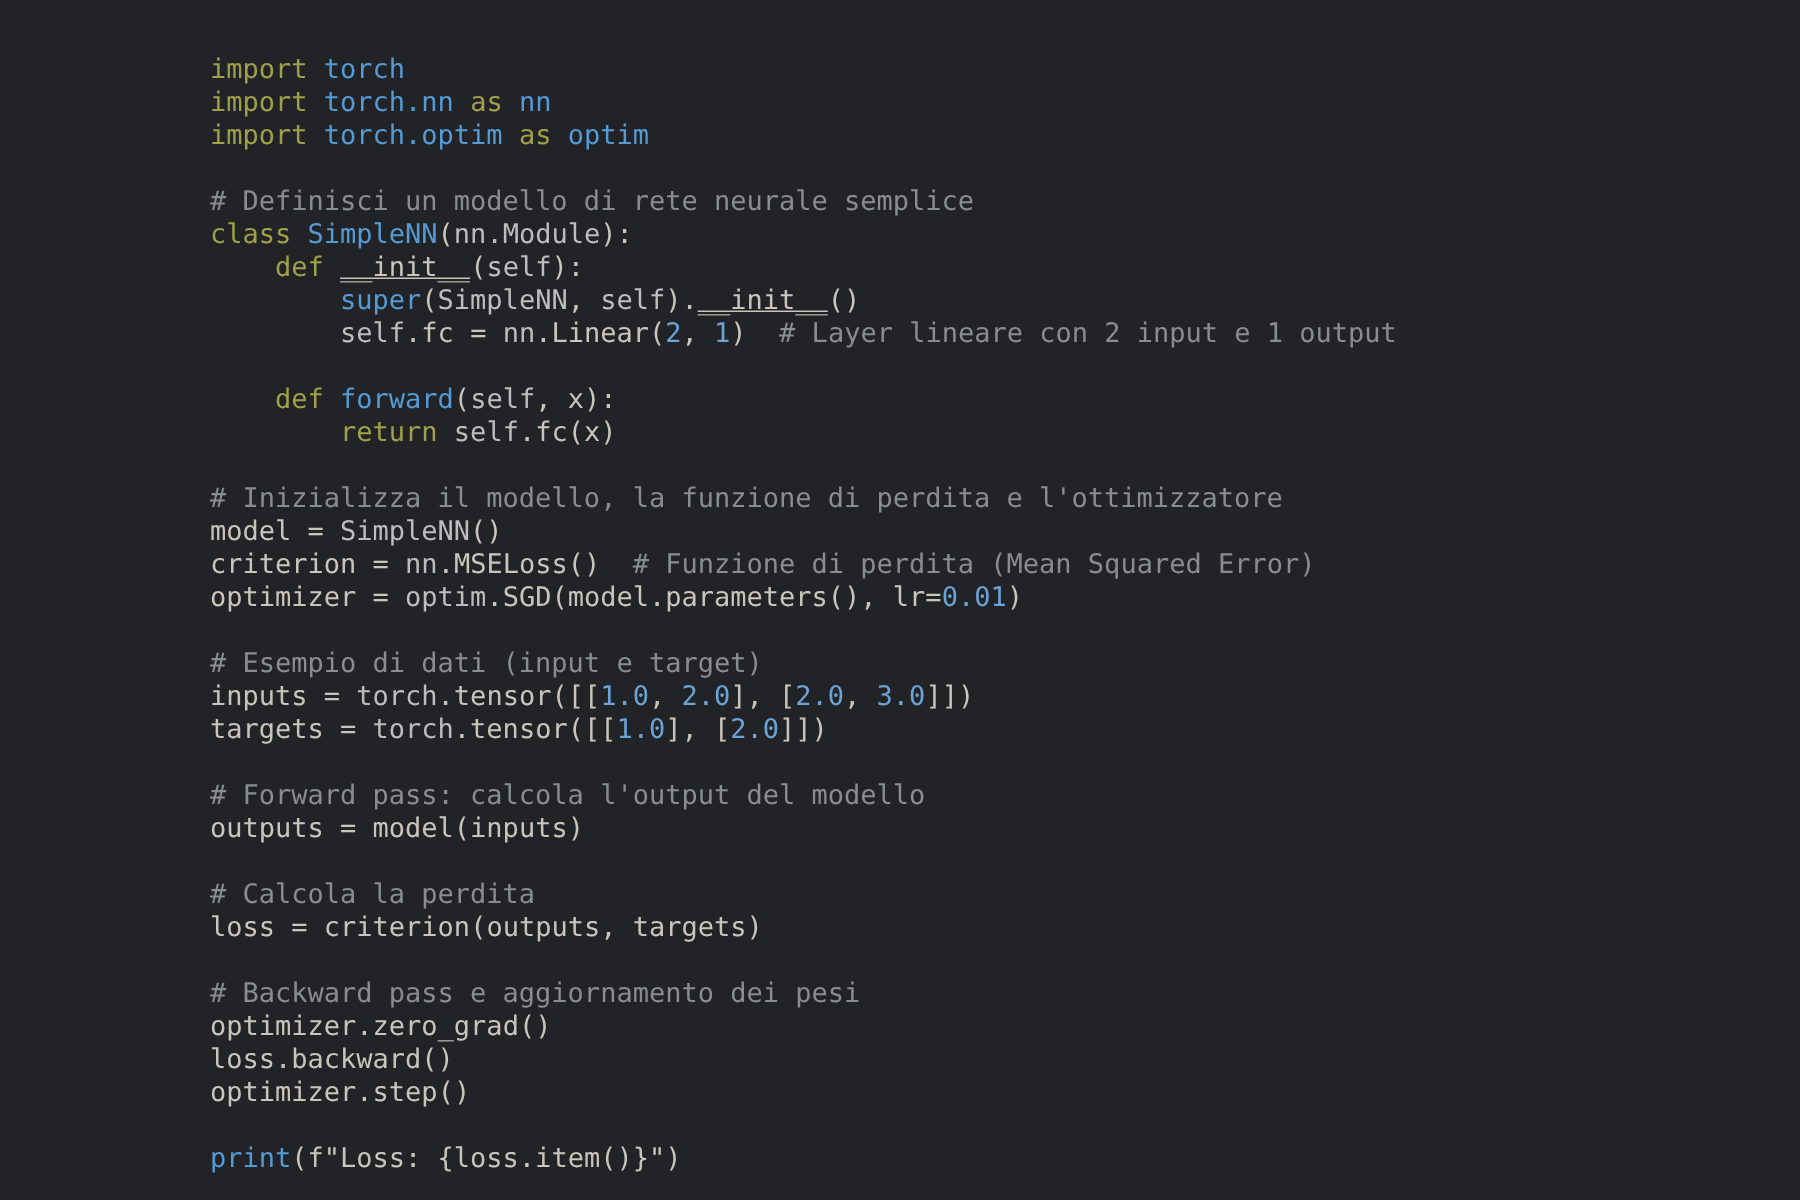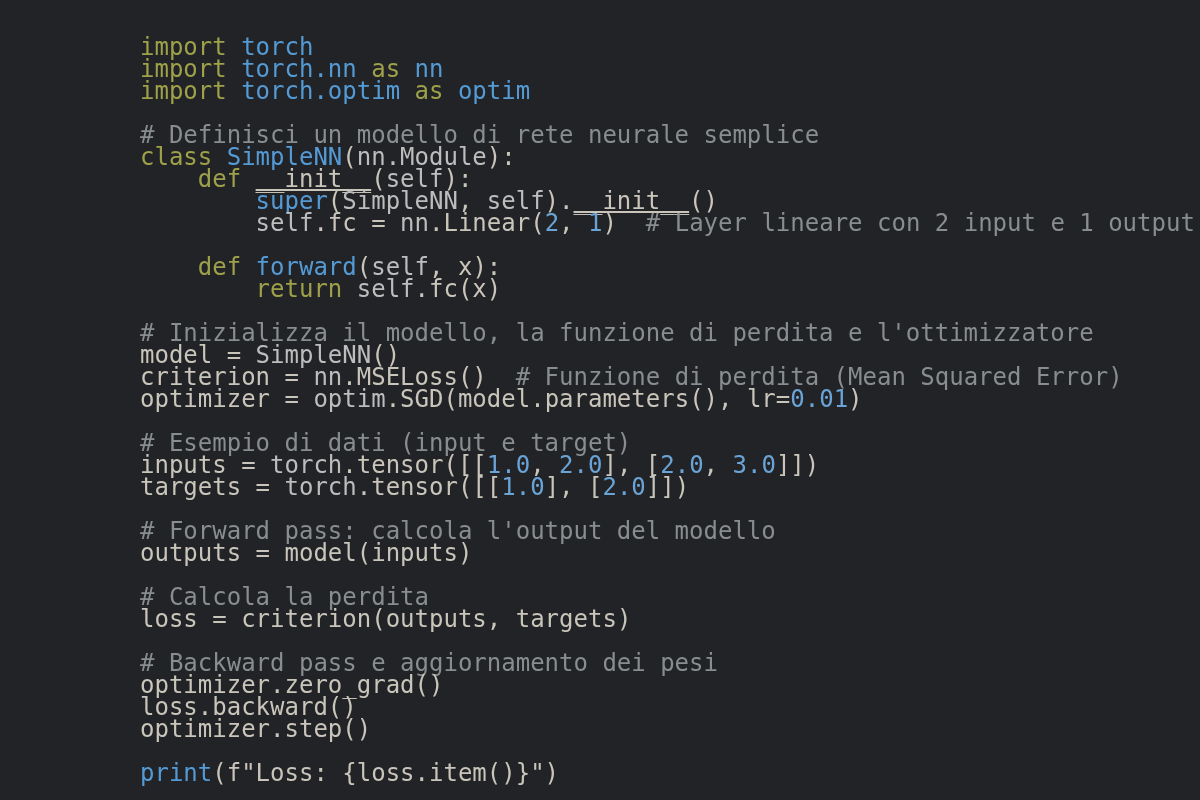--- a/index.html
+++ b/index.html
@@ -1,16 +1,16 @@
 <!DOCTYPE html>
 <html><head>
 <meta charset="utf-8">
 <style>
   html,body{margin:0;padding:0;background:#222326;width:1200px;height:800px;overflow:hidden}
-  .code{font-family:"DejaVu Sans Mono","Liberation Mono",Consolas,monospace;font-size:24px;line-height:22px;white-space:pre;color:#c9c5bb;padding:14px 0 0 140px}
+  .code{font-family:"DejaVu Sans Mono","Liberation Mono",Consolas,monospace;font-size:18px;line-height:22px;white-space:pre;color:#c9c5bb;padding:14px 0 0 140px}
   .kw{color:#9ea149}   
   .mod{color:#bdbdbd}  
   .typ{color:#549bd6}
   .num{color:#6aa3d5}
   .cmt{color:#888d90}
   .dunder{color:#c9c5bb;text-decoration:underline}
   .str{color:#c9c5bb}
   .self{color:#bdbdbd}
 </style>
 </head>

